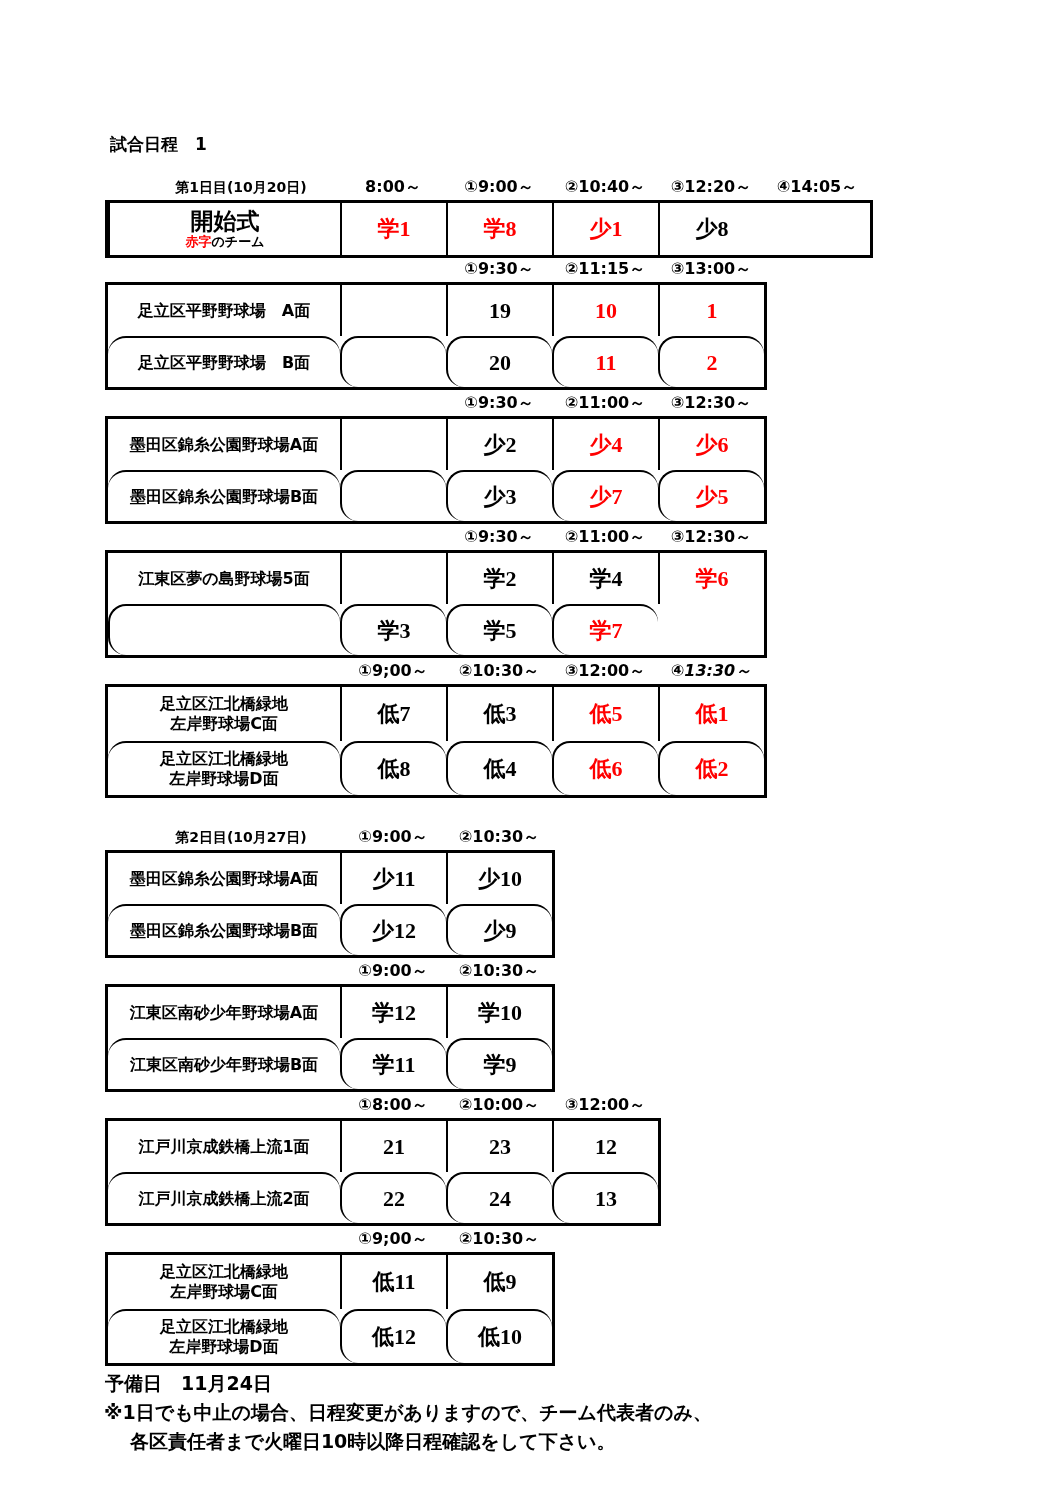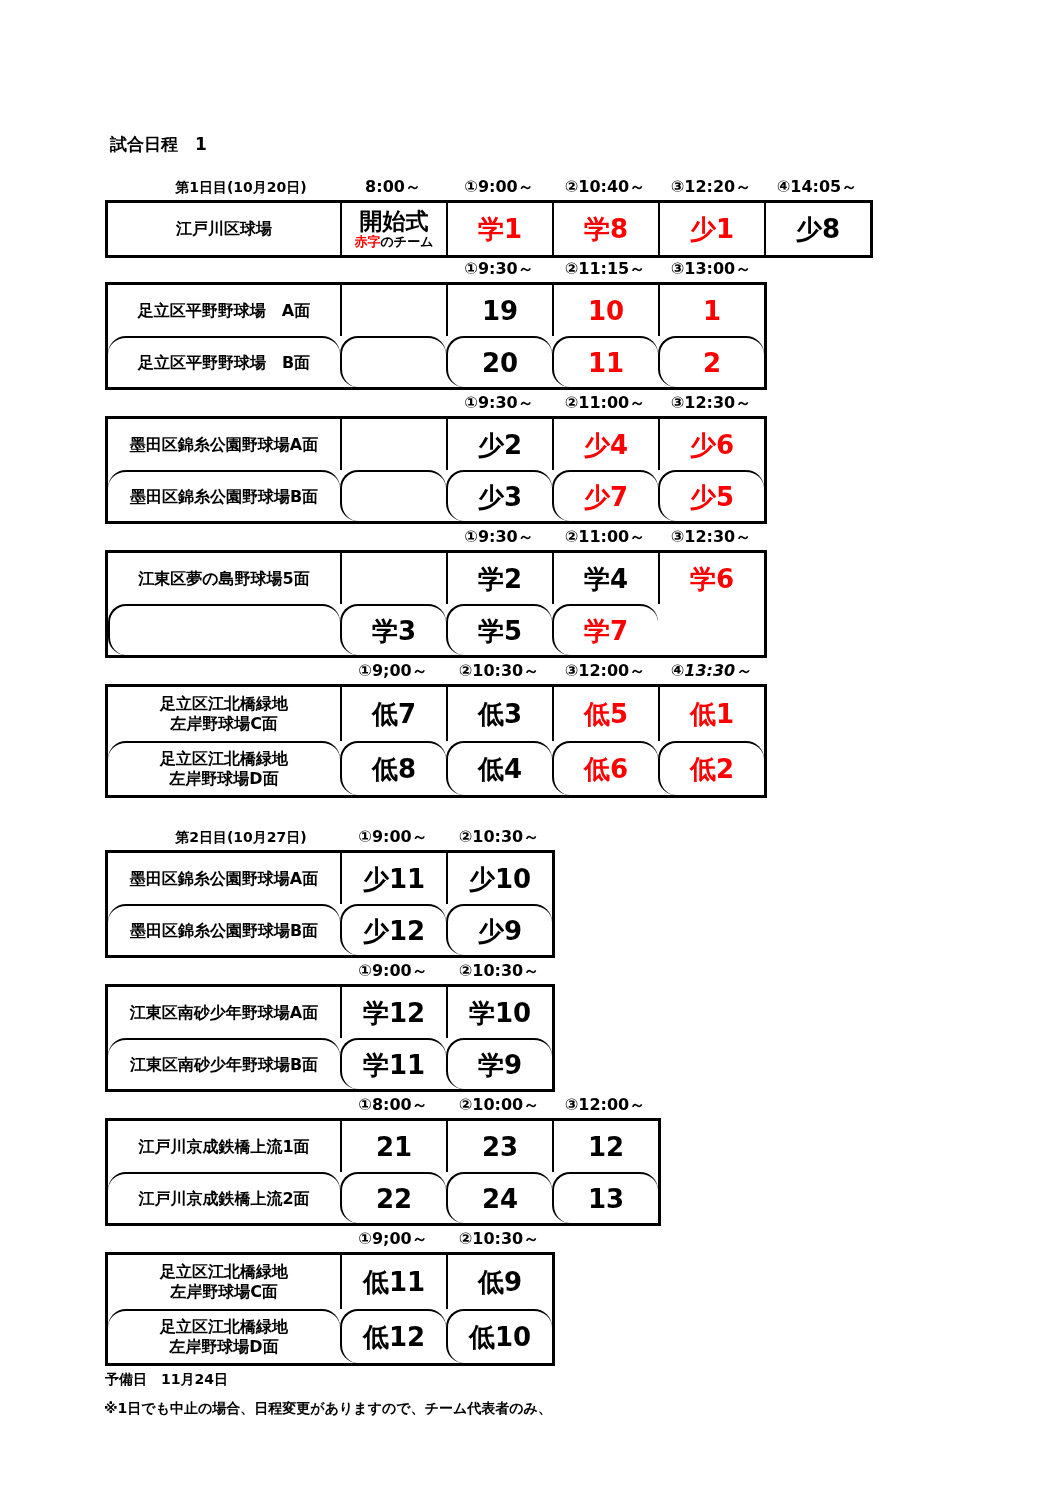--- a/index.html
+++ b/index.html
@@ -22,40 +22,39 @@
     border:3px solid #000; background:#fff;
   }
   .cell {
     display:flex; align-items:center; justify-content:center;
     box-sizing:border-box; flex-direction:column; overflow:hidden;
   }
   .cell.bl { border-left:2px solid #000; }
   .cell.bt { border-top:2px solid #000;border-radius:18px; }
   .venue { font-size:16px; line-height:1.25; text-align:center; white-space:pre; }
   .venue.one { font-size:16px; }
-  .code { font-size:26px; line-height:1; white-space:nowrap; }
+  .code { font-size:22px; line-height:1; white-space:nowrap;font-family:Liberation Serif, serif; }
   .opening-main { font-size:23px; line-height:25px; }
   .opening-sub { font-size:13px; line-height:16px; }
   .red { color:var(--red,#ff0000); }
-  .footer-line { position:absolute; font-size:14px; white-space:pre; }
+  .footer-line { position:absolute; font-size:19px; white-space:pre; }
 </style>
 </head>
 <body>
 
 <div class="page">
   <div class="title">試合日程　1</div>
   <div id="sections-root">
       <div class="day-label" style="left: 125px; top: 177px;">第1日目(10月20日)</div>
       <div class="time-label" style="left: 340px; top: 177px;">8:00～</div>
       <div class="time-label" style="left: 446px; top: 177px;">①9:00～</div>
       <div class="time-label" style="left: 552px; top: 177px;">②10:40～</div>
       <div class="time-label" style="left: 658px; top: 177px;">③12:20～</div>
       <div class="time-label" style="left: 764px; top: 177px;">④14:05～</div>
       <div class="tbl" style="top: 200px; grid-template-columns: 232px repeat(5, 106px); grid-auto-rows: 52px;">
-        <div class="cell venue one"><div>江戸川区球場</div></div>
         <div class="cell bl">
           <div class="opening-main">開始式</div>
           <div class="opening-sub"><span class="red">赤字</span><span>のチーム</span></div>
         </div>
         <div class="cell bl">
           <span class="code red">学1</span>
         </div>
         <div class="cell bl">
           <span class="code red">学8</span>
         </div>
@@ -254,13 +253,14 @@
         <div class="cell bl bt">
           <span class="code">低12</span>
         </div>
         <div class="cell bl bt">
           <span class="code">低10</span>
         </div>
       </div>
     </div>
   <div class="footer-line" style="left:105px; top:1371px;">予備日　11月24日</div>
   <div class="footer-line" style="left:104px; top:1400px;">※1日でも中止の場合、日程変更がありますので、チーム代表者のみ、</div>
+  <div class="footer-line" style="left:130px; top:1429px;">各区責任者まで火曜日10時以降日程確認をして下さい。</div>
 </div>
 
 </body></html>

